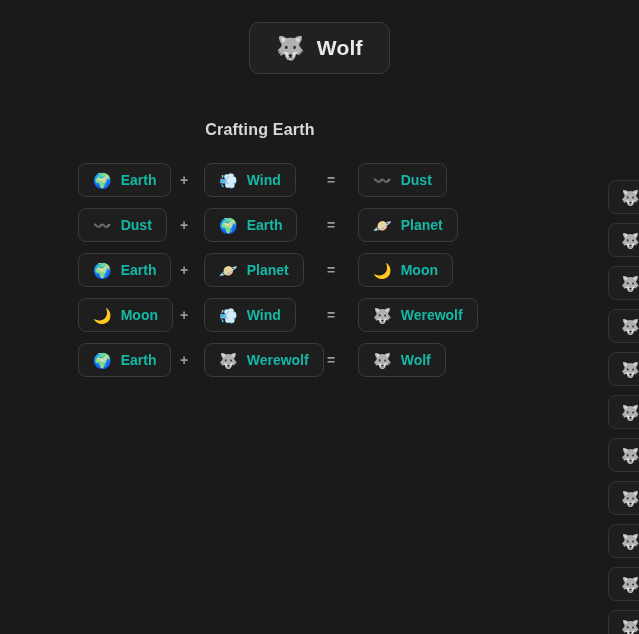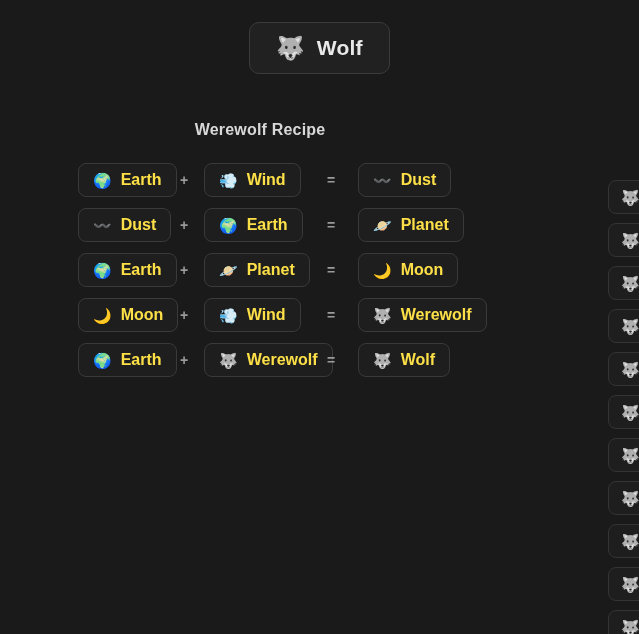--- a/index.html
+++ b/index.html
@@ -87,23 +87,23 @@
     padding: 8px 14px;
     height: 34px;
     white-space: nowrap;
   }
   .chip .emoji {
     font-size: 15px;
     line-height: 1;
     display: inline-block;
   }
   .chip .chip-label {
-    font-size: 16px;
+    font-size: 14px;
     font-weight: bold;
-    color: #fde047;
+    color: #14b8a6;
   }
 
   .op {
     font-size: 14px;
     font-weight: bold;
     color: #9b9b9b;
     width: 40px;
     text-align: center;
     flex: none;
   }
@@ -142,21 +142,21 @@
 <body>
 
 <div class="header-zone">
   <div class="result-card">
     <span class="emoji">🐺</span>
     <span class="result-label">Wolf</span>
   </div>
 </div>
 
 <div class="recipe-section">
-  <div class="recipe-title">Werewolf Recipe</div>
+  <div class="recipe-title">Crafting Earth</div>
   <div class="recipe-list">
       <div class="recipe-row">
         <div class="slot-a">
           <div class="chip">
             <span class="emoji">🌍</span>
             <span class="chip-label">Earth</span>
           </div>
         </div>
         <div class="op op-plus">+</div>
         <div class="slot-b">

